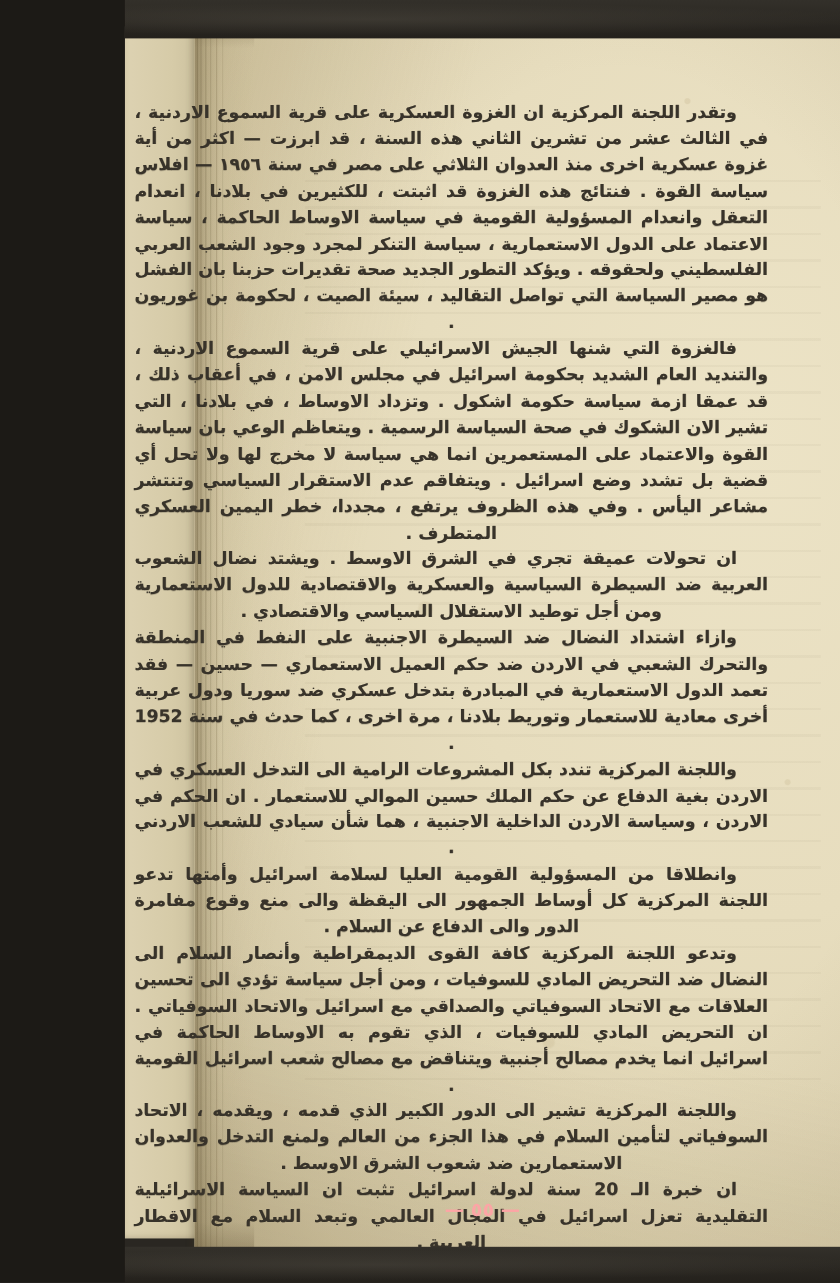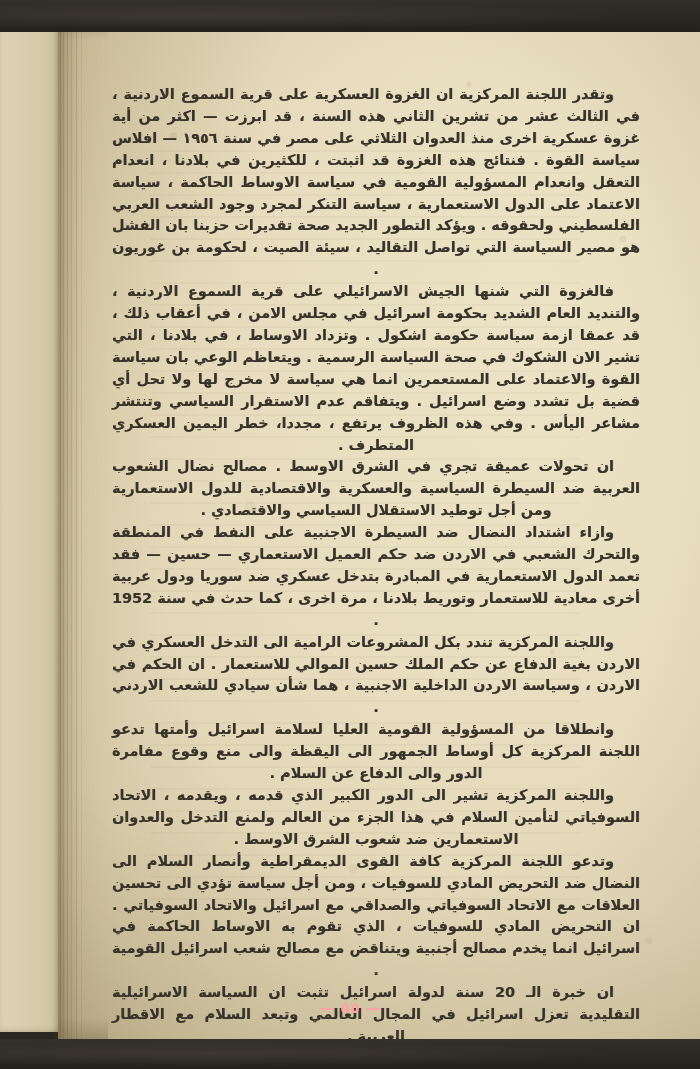--- a/index.html
+++ b/index.html
@@ -9,21 +9,21 @@
   }
   body {
     width: 700px;
     height: 1069px;
     overflow: hidden;
     font-family: "DejaVu Sans", "Liberation Sans", sans-serif;
   }
 
   #scan {
     position: relative;
-    width: 700px;
+    width: 596px;
     height: 1069px;
     overflow: hidden;
     background: #2a2722;
   }
 
   
   .scan-backdrop-top,
   .scan-backdrop-bottom {
     position: absolute;
     left: 0;
@@ -193,26 +193,26 @@
     <div class="gutter-cap-bottom"></div>
   </div>
 
   <div class="showthrough"></div>
   <div class="grain"></div>
   <div class="vignette"></div>
 
   <div class="text-column inked">
     <p class="para indent">وتقدر اللجنة المركزية ان الغزوة العسكرية على قرية السموع الاردنية ، في الثالث عشر من تشرين الثاني هذه السنة ، قد ابرزت — اكثر من أية غزوة عسكرية اخرى منذ العدوان الثلاثي على مصر في سنة ١٩٥٦ — افلاس سياسة القوة . فنتائج هذه الغزوة قد اثبتت ، للكثيرين في بلادنا ، انعدام التعقل وانعدام المسؤولية القومية في سياسة الاوساط الحاكمة ، سياسة الاعتماد على الدول الاستعمارية ، سياسة التنكر لمجرد وجود الشعب العربي الفلسطيني ولحقوقه . ويؤكد التطور الجديد صحة تقديرات حزبنا بان الفشل هو مصير السياسة التي تواصل التقاليد ، سيئة الصيت ، لحكومة بن غوريون .</p>
     <p class="para indent">فالغزوة التي شنها الجيش الاسرائيلي على قرية السموع الاردنية ، والتنديد العام الشديد بحكومة اسرائيل في مجلس الامن ، في أعقاب ذلك ، قد عمقا ازمة سياسة حكومة اشكول . وتزداد الاوساط ، في بلادنا ، التي تشير الان الشكوك في صحة السياسة الرسمية . ويتعاظم الوعي بان سياسة القوة والاعتماد على المستعمرين انما هي سياسة لا مخرج لها ولا تحل أي قضية بل تشدد وضع اسرائيل . ويتفاقم عدم الاستقرار السياسي وتنتشر مشاعر اليأس . وفي هذه الظروف يرتفع ، مجددا، خطر اليمين العسكري المتطرف .</p>
-    <p class="para indent">ان تحولات عميقة تجري في الشرق الاوسط . مصالح نضال الشعوب العربية ضد السيطرة السياسية والعسكرية والاقتصادية للدول الاستعمارية ومن أجل توطيد الاستقلال السياسي والاقتصادي .</p>
+    <p class="para indent">ان تحولات عميقة تجري في الشرق الاوسط . ويشتد نضال الشعوب العربية ضد السيطرة السياسية والعسكرية والاقتصادية للدول الاستعمارية ومن أجل توطيد الاستقلال السياسي والاقتصادي .</p>
     <p class="para indent">وازاء اشتداد النضال ضد السيطرة الاجنبية على النفط في المنطقة والتحرك الشعبي في الاردن ضد حكم العميل الاستعماري — حسين — فقد تعمد الدول الاستعمارية في المبادرة بتدخل عسكري ضد سوريا ودول عربية أخرى معادية للاستعمار وتوريط بلادنا ، مرة اخرى ، كما حدث في سنة 1952 .</p>
     <p class="para indent">واللجنة المركزية تندد بكل المشروعات الرامية الى التدخل العسكري في الاردن بغية الدفاع عن حكم الملك حسين الموالي للاستعمار . ان الحكم في الاردن ، وسياسة الاردن الداخلية الاجنبية ، هما شأن سيادي للشعب الاردني .</p>
     <p class="para indent">وانطلاقا من المسؤولية القومية العليا لسلامة اسرائيل وأمتها تدعو اللجنة المركزية كل أوساط الجمهور الى اليقظة والى منع وقوع مفامرة الدور والى الدفاع عن السلام .</p>
+    <p class="para indent">وتدعو اللجنة المركزية كافة القوى الديمقراطية وأنصار السلام الى النضال ضد التحريض المادي للسوفيات ، ومن أجل سياسة تؤدي الى تحسين العلاقات مع الاتحاد السوفياتي والصداقي مع اسرائيل والاتحاد السوفياتي . ان التحريض المادي للسوفيات ، الذي تقوم به الاوساط الحاكمة في اسرائيل انما يخدم مصالح أجنبية ويتناقض مع مصالح شعب اسرائيل القومية .</p>
     <p class="para indent">واللجنة المركزية تشير الى الدور الكبير الذي قدمه ، ويقدمه ، الاتحاد السوفياتي لتأمين السلام في هذا الجزء من العالم ولمنع التدخل والعدوان الاستعمارين ضد شعوب الشرق الاوسط .</p>
-    <p class="para indent">وتدعو اللجنة المركزية كافة القوى الديمقراطية وأنصار السلام الى النضال ضد التحريض المادي للسوفيات ، ومن أجل سياسة تؤدي الى تحسين العلاقات مع الاتحاد السوفياتي والصداقي مع اسرائيل والاتحاد السوفياتي . ان التحريض المادي للسوفيات ، الذي تقوم به الاوساط الحاكمة في اسرائيل انما يخدم مصالح أجنبية ويتناقض مع مصالح شعب اسرائيل القومية .</p>
     <p class="para indent">ان خبرة الـ 20 سنة لدولة اسرائيل تثبت ان السياسة الاسرائيلية التقليدية تعزل اسرائيل في المجال العالمي وتبعد السلام مع الاقطار العربية .</p>
     <p class="para indent">واللجنة المركزية صلبة في اعتقادها بان هناك مخرجا لاسرائيل من الازمة والعزلة . هناك طريق للتفاهم مع الشعوب العربية على السلام المنشود . والطريق هي تغيير السياسة الرسمية ، وعدم اشتراك حكومة اسرائيل في المخططات الاستعمارية ضد الشعوب العربية وعدم تدخلها في النضال التاريخي الذي</p>
   </div>
 
   <div class="page-number inked">— ٥٥ —</div>
 
   <div class="scan-backdrop-top"></div>
   <div class="scan-backdrop-bottom"></div>
 
 </div>

